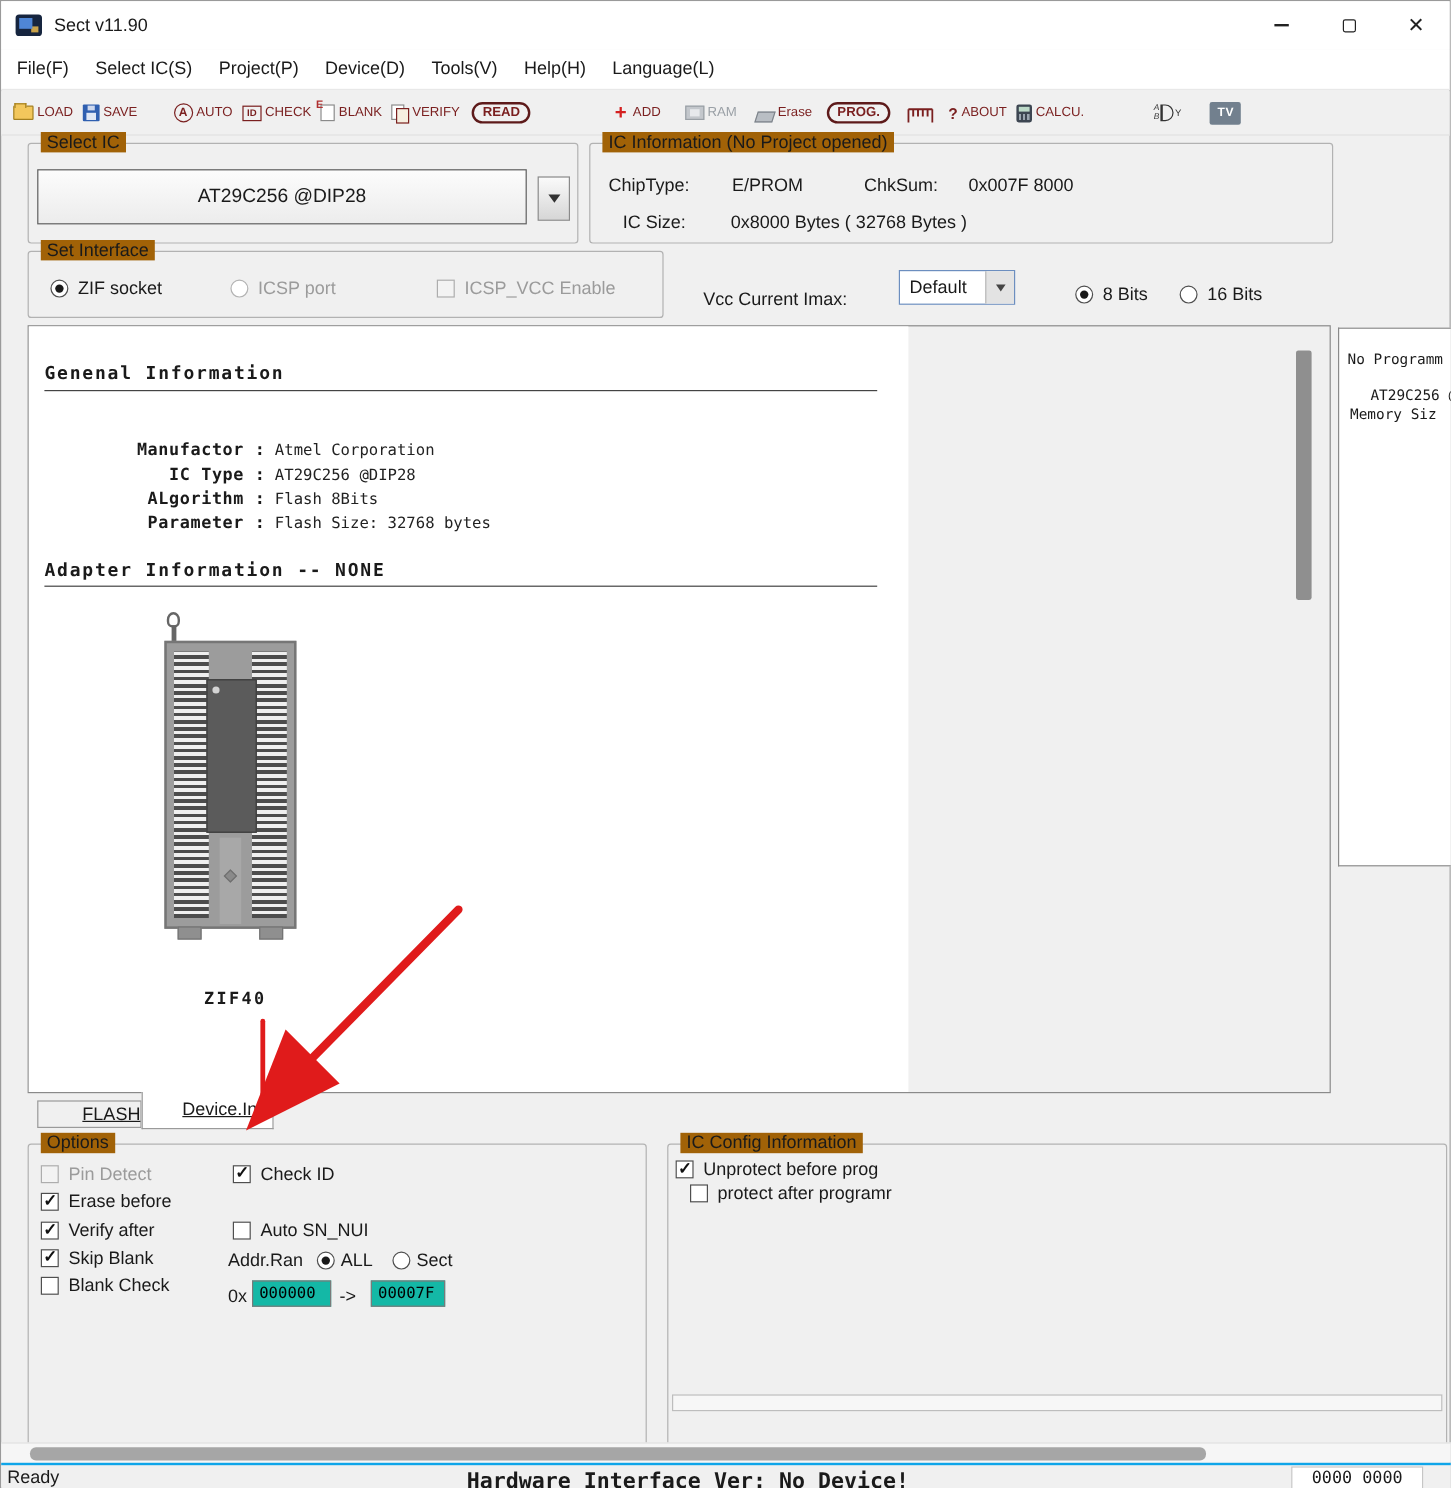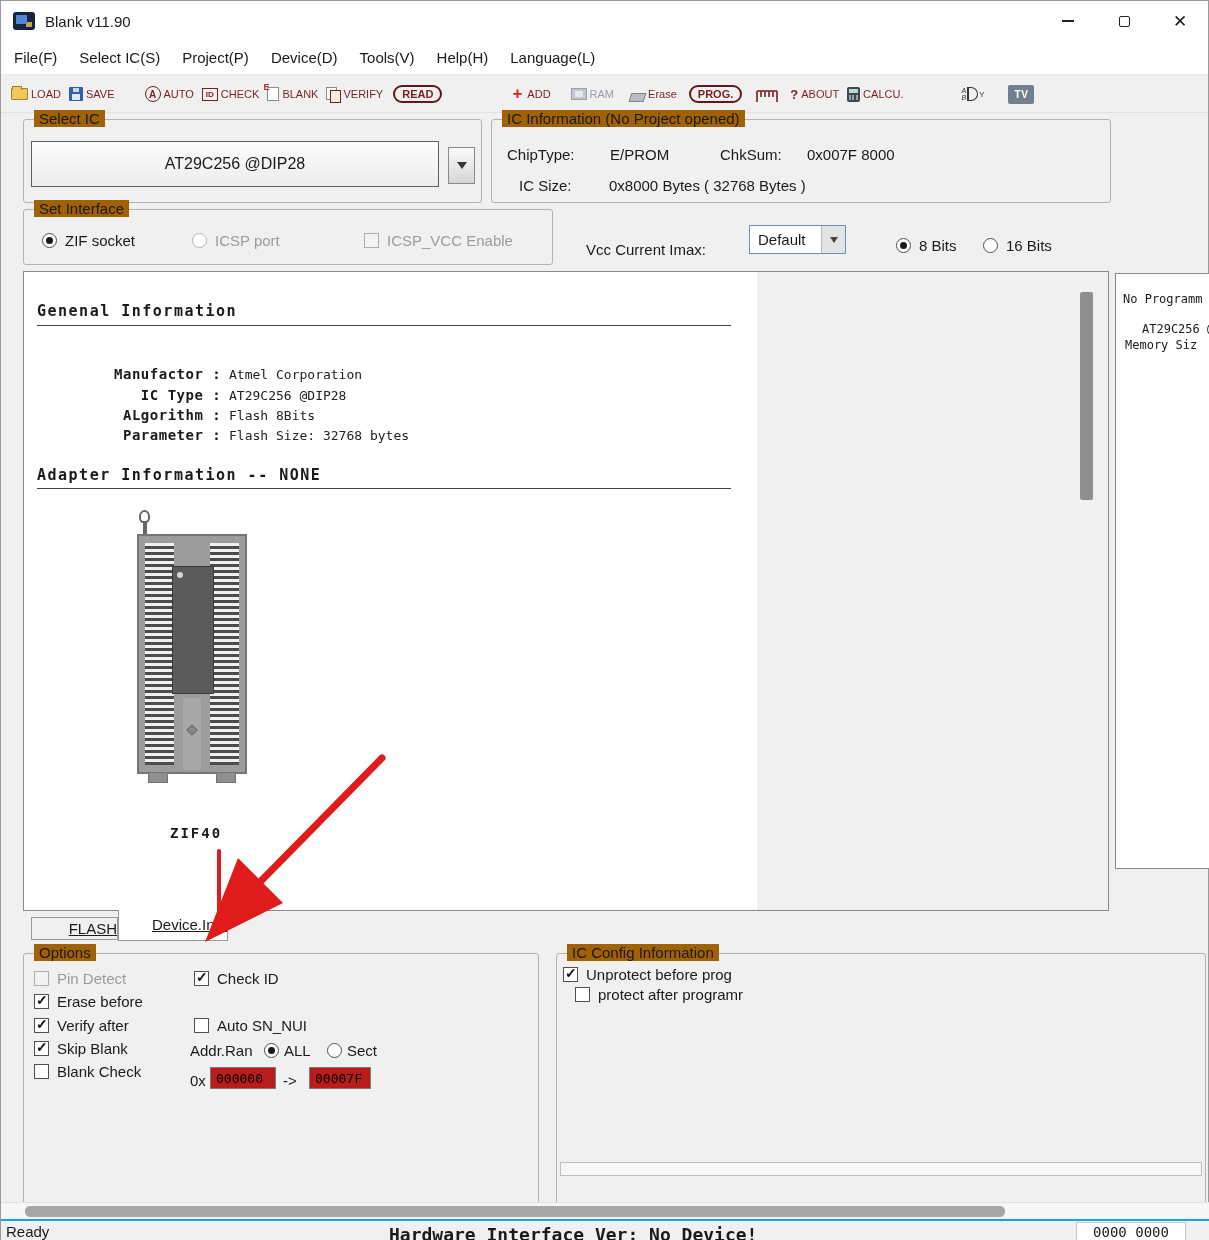--- a/index.html
+++ b/index.html
@@ -105,30 +105,30 @@
   .zif-col.l { left:6px; } .zif-col.r { right:6px; }
   .zif-chip { position:absolute; left:33px; top:30px; width:42px; height:128px; background:#5b5b5b; border:1px solid #3a3a3a; }
   .zif-chip::after { content:""; position:absolute; left:4px; top:5px; width:6px; height:6px; border-radius:50%; background:#d4d4d4; }
   .zif-mid { position:absolute; left:44px; top:162px; width:18px; height:72px; background:#a8a8a8; }
   .zif-dia { position:absolute; left:49px; top:190px; width:8px; height:8px; background:#8a8a8a; transform:rotate(45deg); border:1px solid #6f6f6f; }
   .zif-foot { position:absolute; top:262px; width:20px; height:11px; background:#8f8f8f; border:1px solid #747474; }
   .zif-foot.l { left:11px; } .zif-foot.r { right:11px; }
   .zif-label { position:absolute; left:146px; top:553px; font-size:14px; font-weight:bold; letter-spacing:2px; }
 
   
-  .side-panel { position:absolute; left:1114px; top:272px; width:95px; height:596px; background:#fff; border:1px solid #8a8a8a; border-right:none; overflow:hidden; font-size:12px; }
+  .side-panel { position:absolute; left:1114px; top:272px; width:95px; height:449px; background:#fff; border:1px solid #8a8a8a; border-right:none; overflow:hidden; font-size:12px; }
   .sp-line { position:absolute; white-space:nowrap; }
 
   
   .tab { position:absolute; font-size:15px; text-align:right; text-decoration:underline; }
   .tab-flash { left:30px; top:916px; width:87px; height:23px; line-height:22px; background:#f0f0f0; border:1px solid #9a9a9a; }
   .tab-device { left:117px; top:909px; width:110px; height:31px; line-height:30px; background:#fff; border:1px solid #9a9a9a; border-top:none; z-index:3; }
 
   
-  .hexinput { position:absolute; height:22px; border:1px solid #7a7a7a; background:#b91c1c; font-family:"DejaVu Sans Mono", monospace; font-size:13px; padding:1px 5px; }
+  .hexinput { position:absolute; height:22px; border:1px solid #7a7a7a; background:#14b8a6; font-family:"DejaVu Sans Mono", monospace; font-size:13px; padding:1px 5px; }
   .plain-lbl { position:absolute; font-size:15px; white-space:nowrap; }
   .cfg-scroll { position:absolute; left:3px; top:208px; width:642px; height:14px; border:1px solid #bdbdbd; background:#f7f7f7; }
 
   
   .hscroll { position:absolute; left:0; top:1201px; width:1209px; height:17px; background:#f6f6f6; border-top:1px solid #e0e0e0; }
   .hscroll .thumb { position:absolute; left:24px; top:3px; width:980px; height:11px; background:#a6a6a6; border-radius:5px; }
   .statusbar { position:absolute; left:0; top:1218px; width:1209px; height:22px; background:#f0f0f0; border-top:2px solid #0ea5e9; font-size:15px; }
   .sb-ready { position:absolute; left:5px; top:2px; }
   .sb-hw { position:absolute; left:388px; top:3px; font-size:18px; font-weight:bold; }
   .sb-box { position:absolute; left:1075px; top:1px; width:110px; height:19px; background:#fff; border:1px solid #c6c6c6; text-align:center; font-size:14px; line-height:18px; }
@@ -136,21 +136,21 @@
   
   .annot { position:absolute; inset:0; width:1209px; height:1240px; pointer-events:none; z-index:50; }
 </style>
 </head>
 <body>
 
 <div class="window">
 
   <div class="titlebar">
     <span class="app-icon"></span>
-    <span class="title-text">Blank v11.90</span>
+    <span class="title-text">Sect v11.90</span>
     <div class="win-controls">
       <div class="win-btn">
           <span class="glyph-min"></span>
         </div>
       <div class="win-btn">
           <span class="glyph-max"></span>
         </div>
       <div class="win-btn">
           <span class="glyph-close">✕</span>
         </div>

